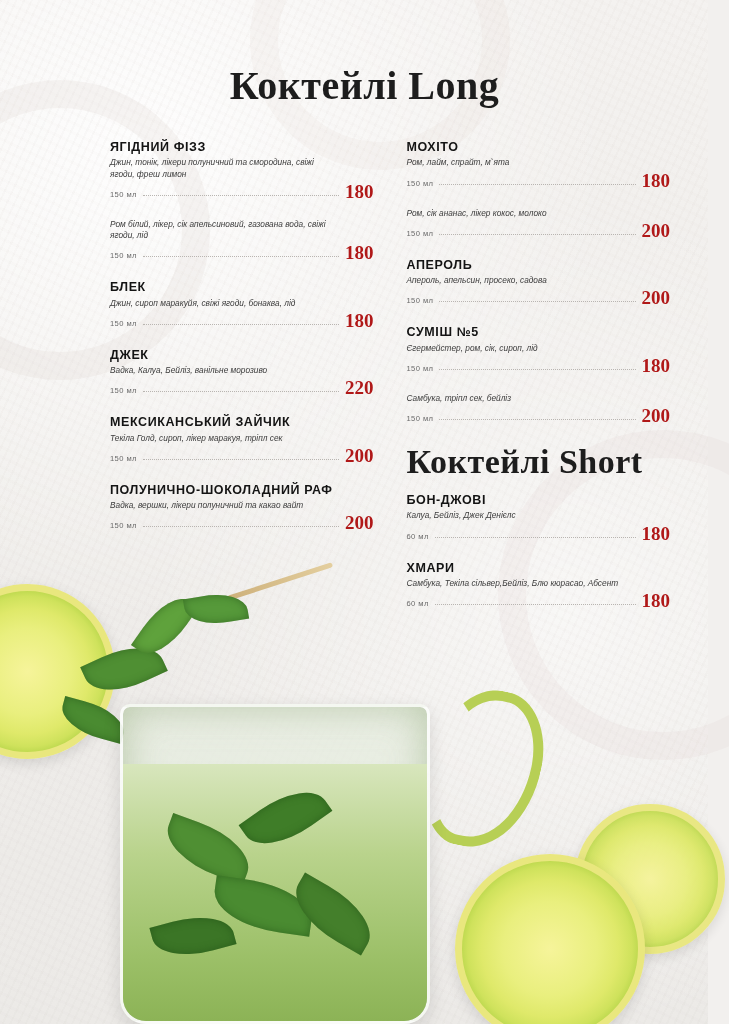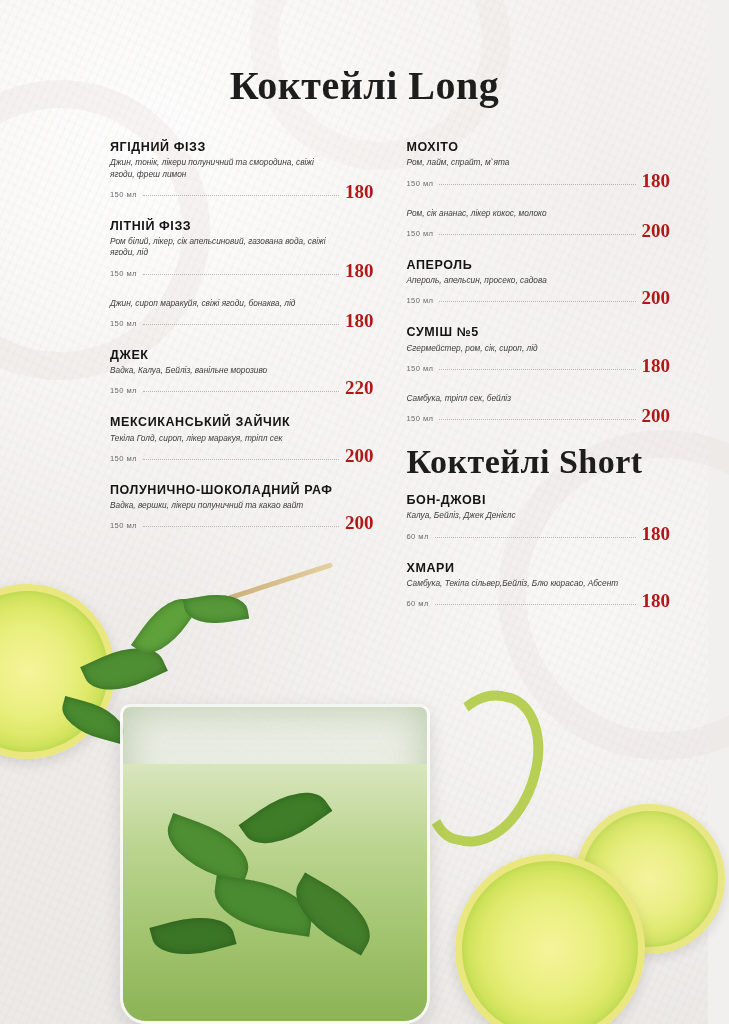--- a/index.html
+++ b/index.html
@@ -195,30 +195,30 @@
         <div class="item-name">ЯГІДНИЙ ФІЗЗ</div>
         <div class="item-desc">Джин, тонік, лікери полуничний та смородина, свіжі ягоди, фреш лимон</div>
         <div class="item-bottom">
           <div class="item-vol">150 мл</div>
           <div class="dots"></div>
           <div class="price">180</div>
         </div>
       </div>
 
       <div class="item">
-        <div class="item-name">ЛІТНІЙ ФІЗЗ</div>
         <div class="item-desc">Ром білий, лікер, сік апельсиновий, газована вода, свіжі ягоди, лід</div>
         <div class="item-bottom">
           <div class="item-vol">150 мл</div>
           <div class="dots"></div>
           <div class="price">180</div>
         </div>
       </div>
 
       <div class="item">
+        <div class="item-name">БЛЕК</div>
         <div class="item-desc">Джин, сироп маракуйя, свіжі ягоди, бонаква, лід</div>
         <div class="item-bottom">
           <div class="item-vol">150 мл</div>
           <div class="dots"></div>
           <div class="price">180</div>
         </div>
       </div>
 
       <div class="item">
         <div class="item-name">ДЖЕК</div>

